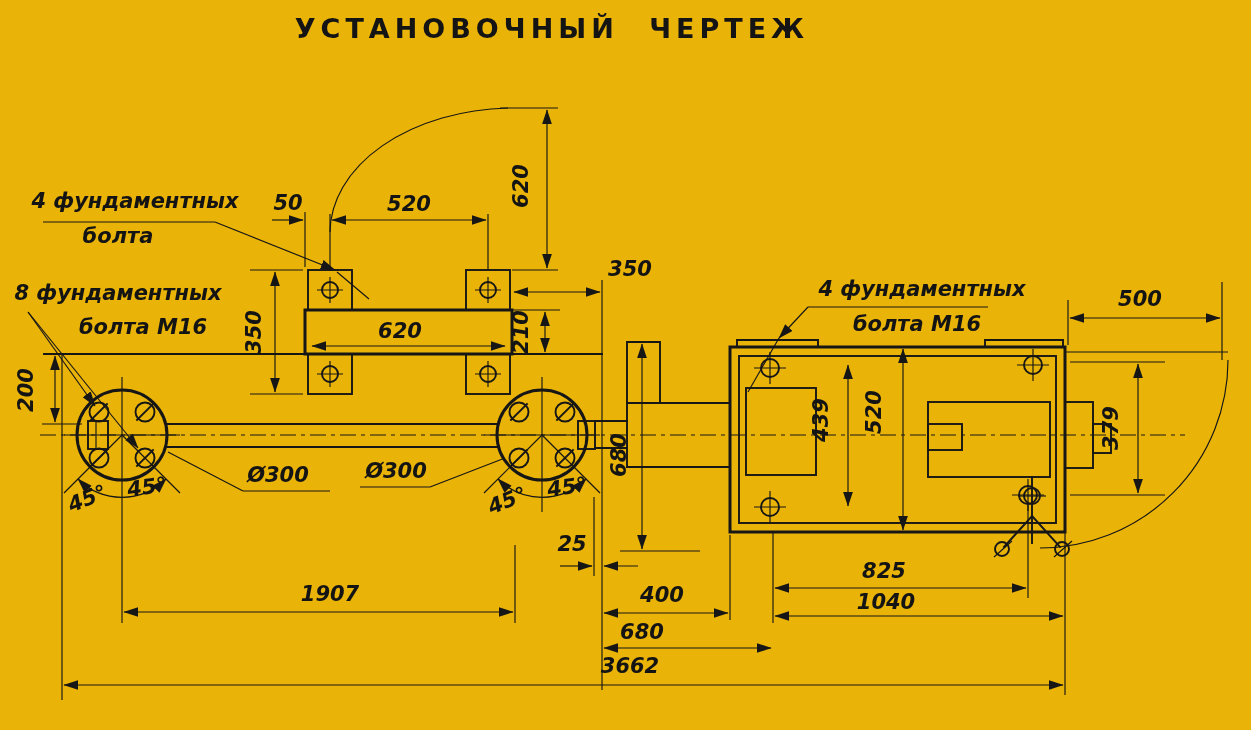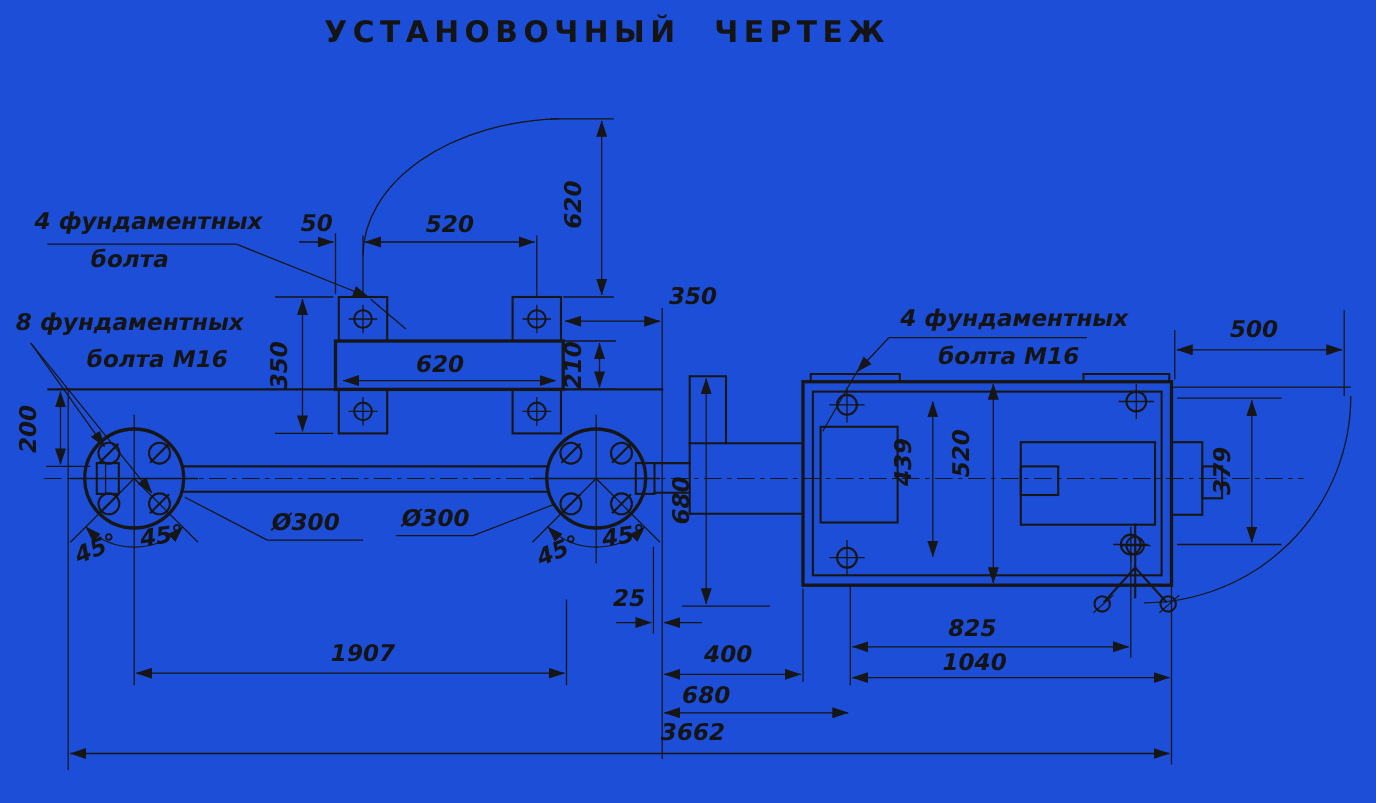--- a/index.html
+++ b/index.html
@@ -1,16 +1,16 @@
 <!DOCTYPE html>
 <html><head>
 <meta charset="utf-8">
 <style>
   html,body{margin:0;padding:0;background:#e8e8e4;}
-  .stage{width:1251px;height:730px;background:#1d4ed8;position:relative;overflow:hidden;}
+  .stage{width:1251px;height:730px;background:#eab308;position:relative;overflow:hidden;}
   svg{display:block;}
   .thick{stroke:#161616;stroke-width:3;fill:none;stroke-linecap:square;}
   .med{stroke:#161616;stroke-width:1.9;fill:none;stroke-linecap:square;}
   .thin{stroke:#161616;stroke-width:1.15;fill:none;stroke-linecap:butt;}
   .cl{stroke:#161616;stroke-width:1;fill:none;stroke-dasharray:16 5 4 5;}
   text{fill:#141414;font-family:"DejaVu Sans",sans-serif;}
   .dtxt{font-size:21px;font-style:italic;font-weight:700;text-anchor:middle;}
   .lbl{font-size:21px;font-style:italic;font-weight:700;text-anchor:middle;}
   .ttl{font-size:27px;font-weight:800;letter-spacing:5px;word-spacing:16px;text-anchor:middle;font-style:normal;}
 </style>

